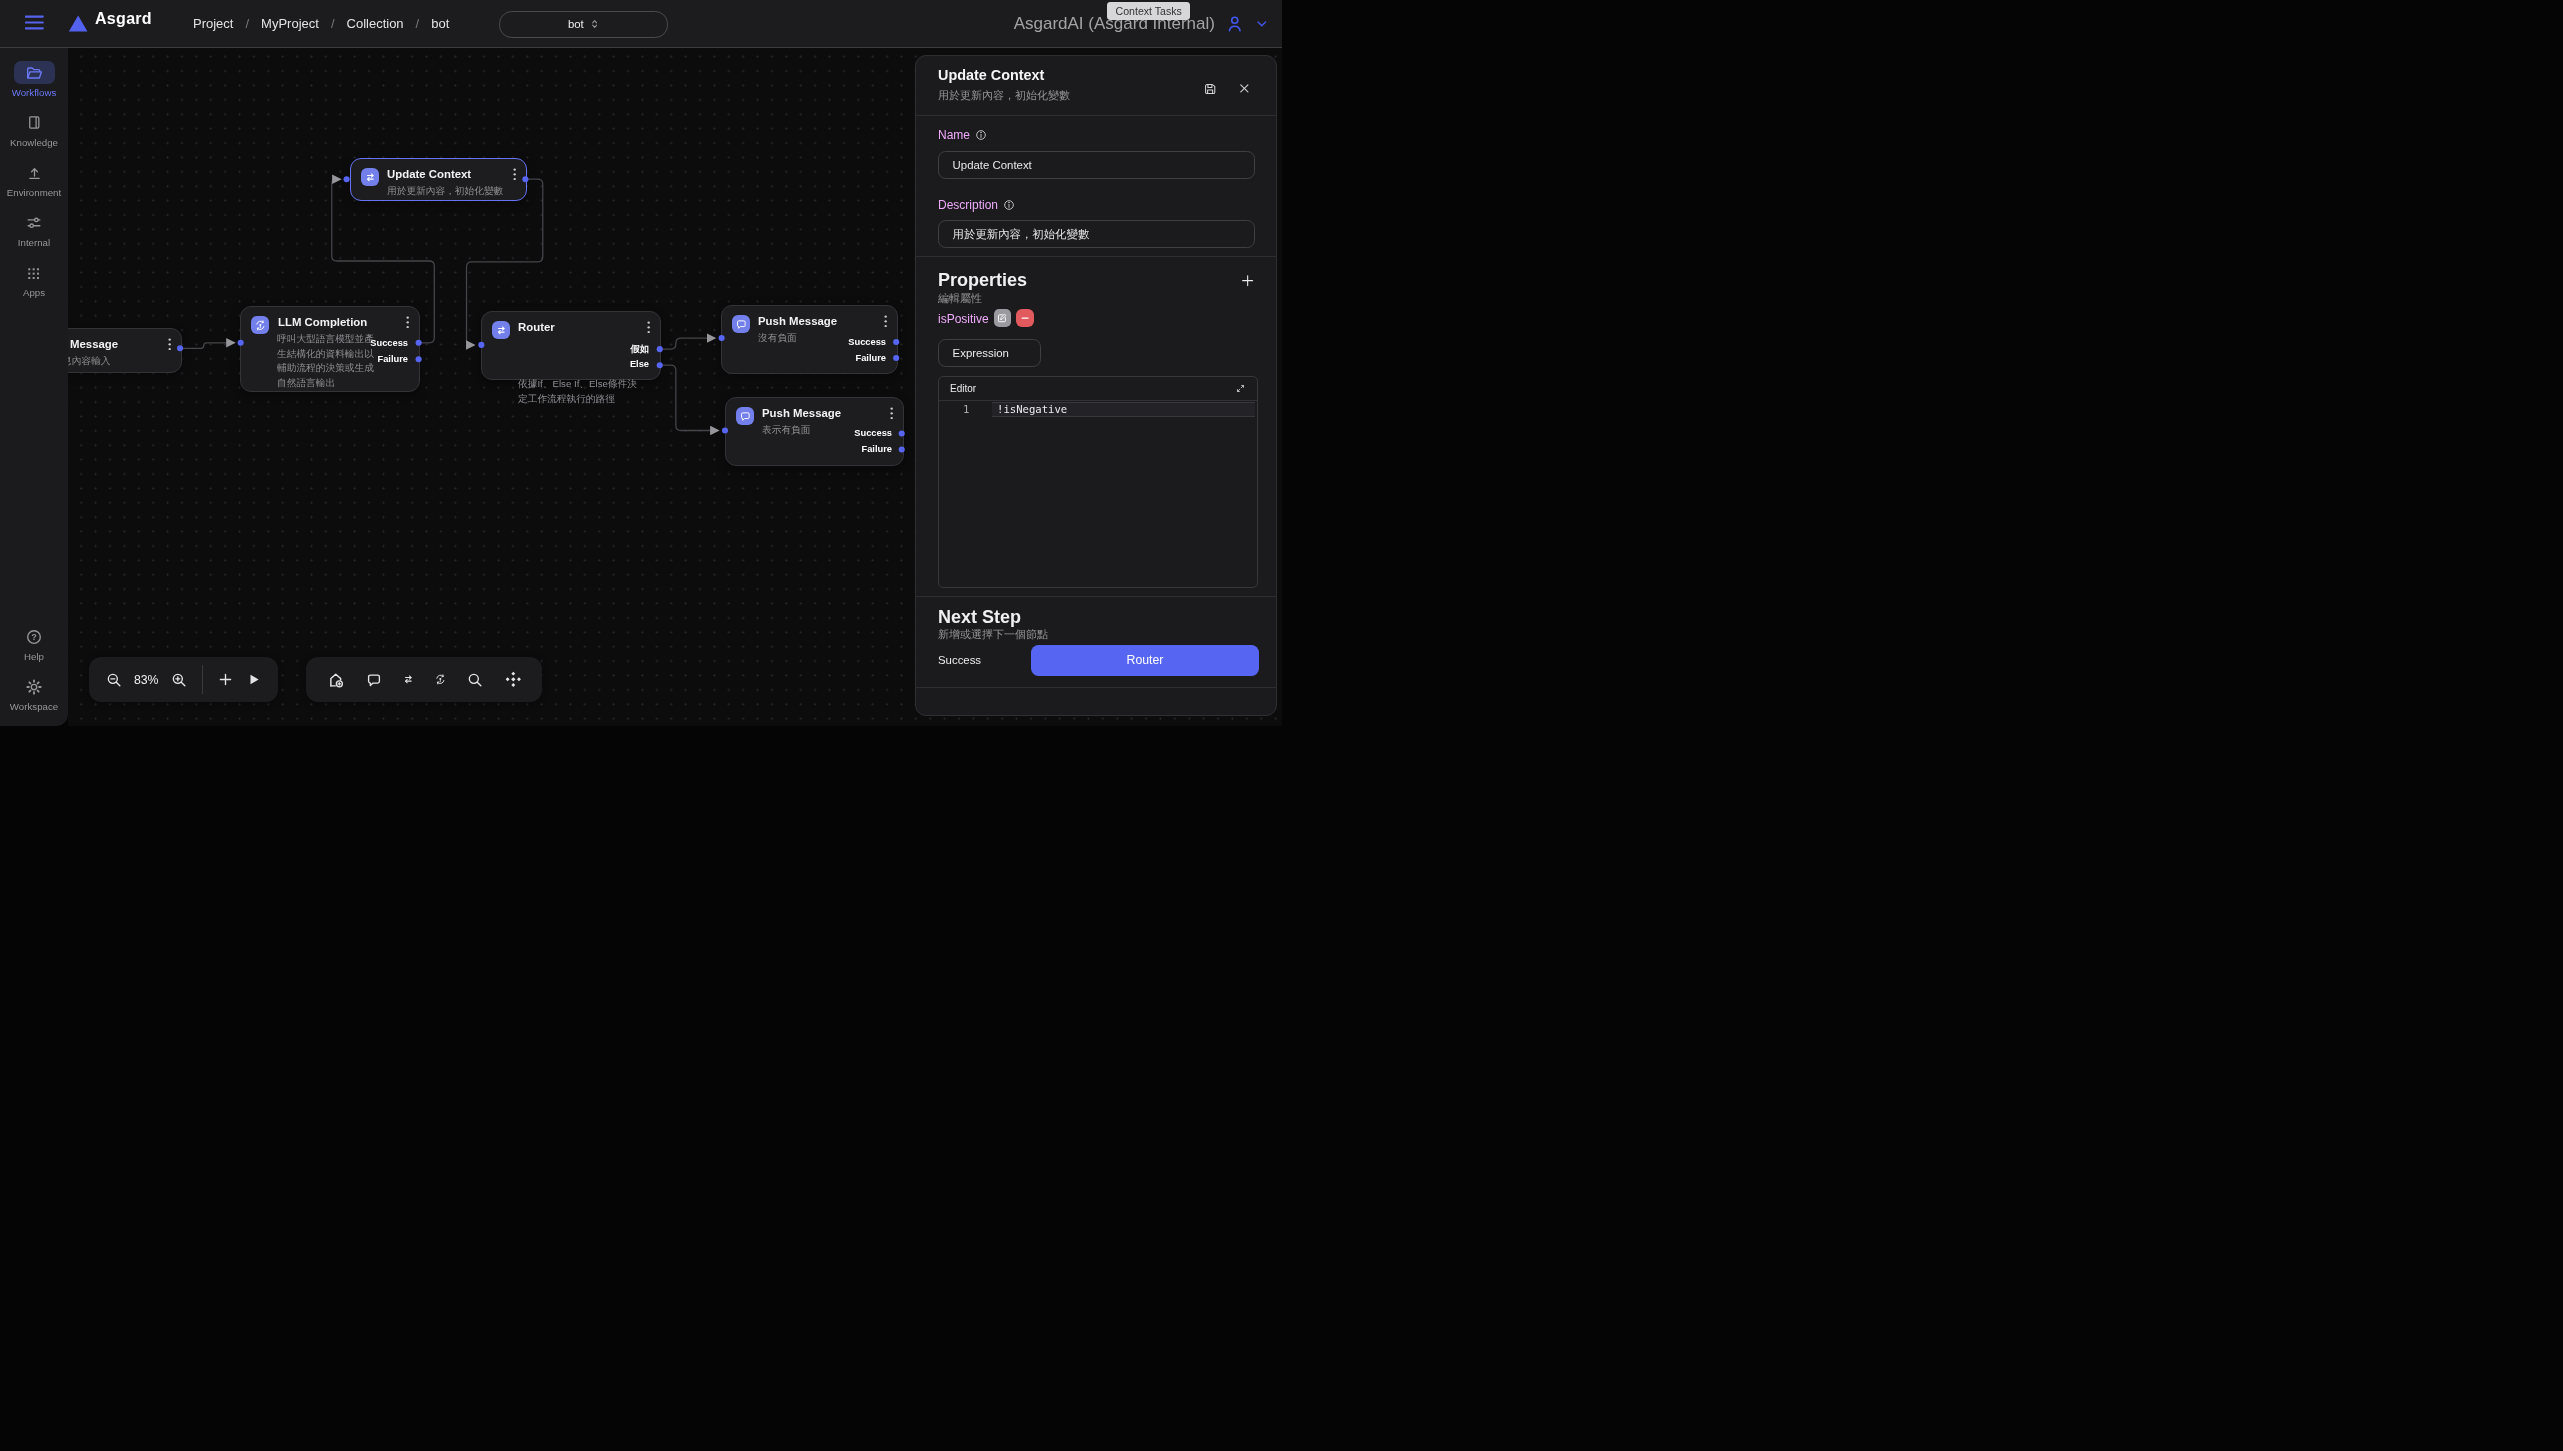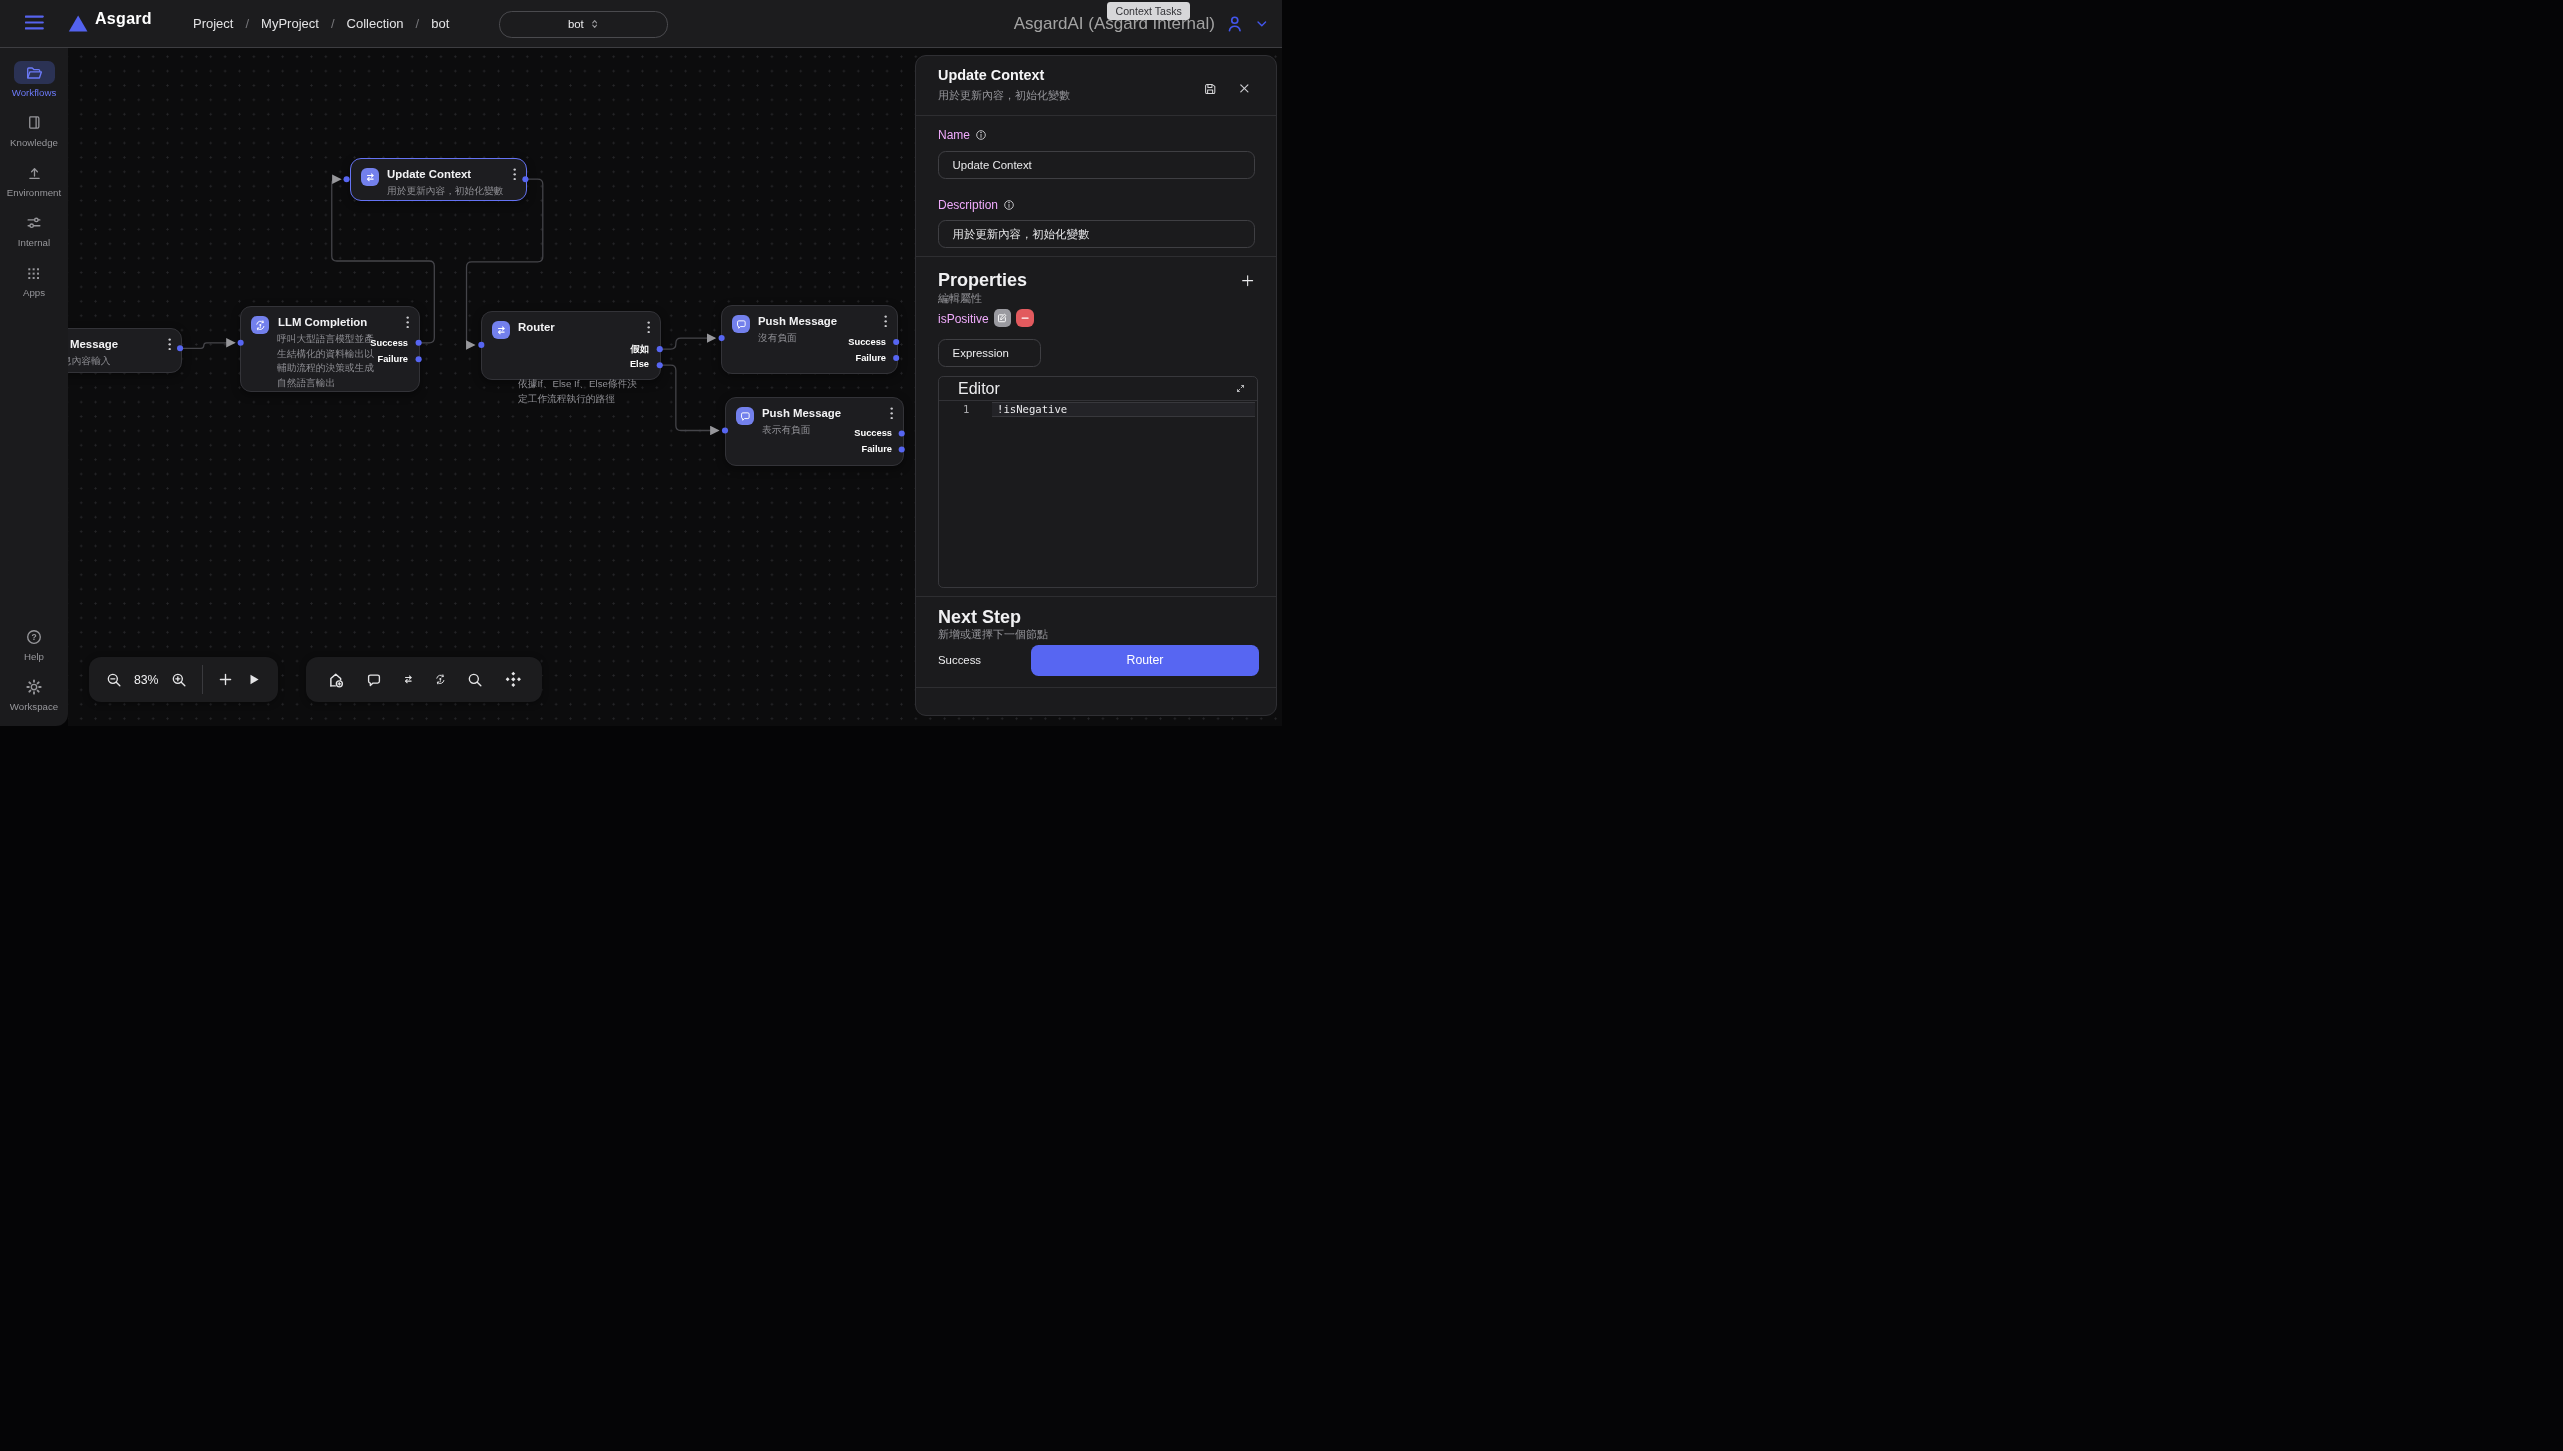--- a/index.html
+++ b/index.html
@@ -64,21 +64,21 @@
            align-items:center;padding-left:13.6px;font-size:11.4px;color:#e8e8ea;box-sizing:border-box;cursor:text;}
   .sec-title{font-size:18px;font-weight:700;color:#f0f0f2;}
   .sec-sub{font-size:11px;color:#95959a;}
   .chip{border-radius:5.1px;display:flex;align-items:center;justify-content:center;cursor:pointer;}
   .select-box{left:22px;width:103px;height:28px;border:0.8px solid #3f3f43;border-radius:7.6px;display:flex;
               align-items:center;justify-content:space-between;padding:0 10.2px 0 13.6px;font-size:11.4px;color:#ececee;
               box-sizing:border-box;cursor:pointer;gap:44px;}
   .editor{left:22px;top:320px;width:320px;height:212px;border:0.8px solid #38383c;border-radius:5.1px;box-sizing:border-box;}
   .editor-head{position:absolute;left:0;right:0;top:0;height:24px;border-bottom:0.8px solid #323236;
                display:flex;align-items:center;justify-content:space-between;padding:0 11px;box-sizing:border-box;}
-  .editor-title{font-size:16px;color:#ececee;margin-left:8px;}
+  .editor-title{font-size:10px;color:#ececee;}
   .code-row{position:absolute;left:0;right:0;top:24.6px;height:15.3px;display:flex;align-items:center;}
   .code-hl{position:absolute;left:53px;right:2.5px;top:0;height:15.3px;background:#232327;border-top:0.8px solid #38383c;border-bottom:0.8px solid #38383c;box-sizing:border-box;}
   .line-num{position:absolute;left:18.6px;width:17px;text-align:center;font-size:10.6px;color:#a8a8ac;font-family:"DejaVu Sans Mono",monospace;}
   .code-text{position:absolute;left:58px;font-size:10.6px;color:#ececee;font-family:"DejaVu Sans Mono",monospace;z-index:2;}
   .router-btn{left:115px;top:589px;width:228px;height:30.5px;background:#5766f2;border-radius:7.6px;display:flex;
               align-items:center;justify-content:center;font-size:12.3px;color:#fff;cursor:pointer;}
 </style>
 </head>
 <body>
 

